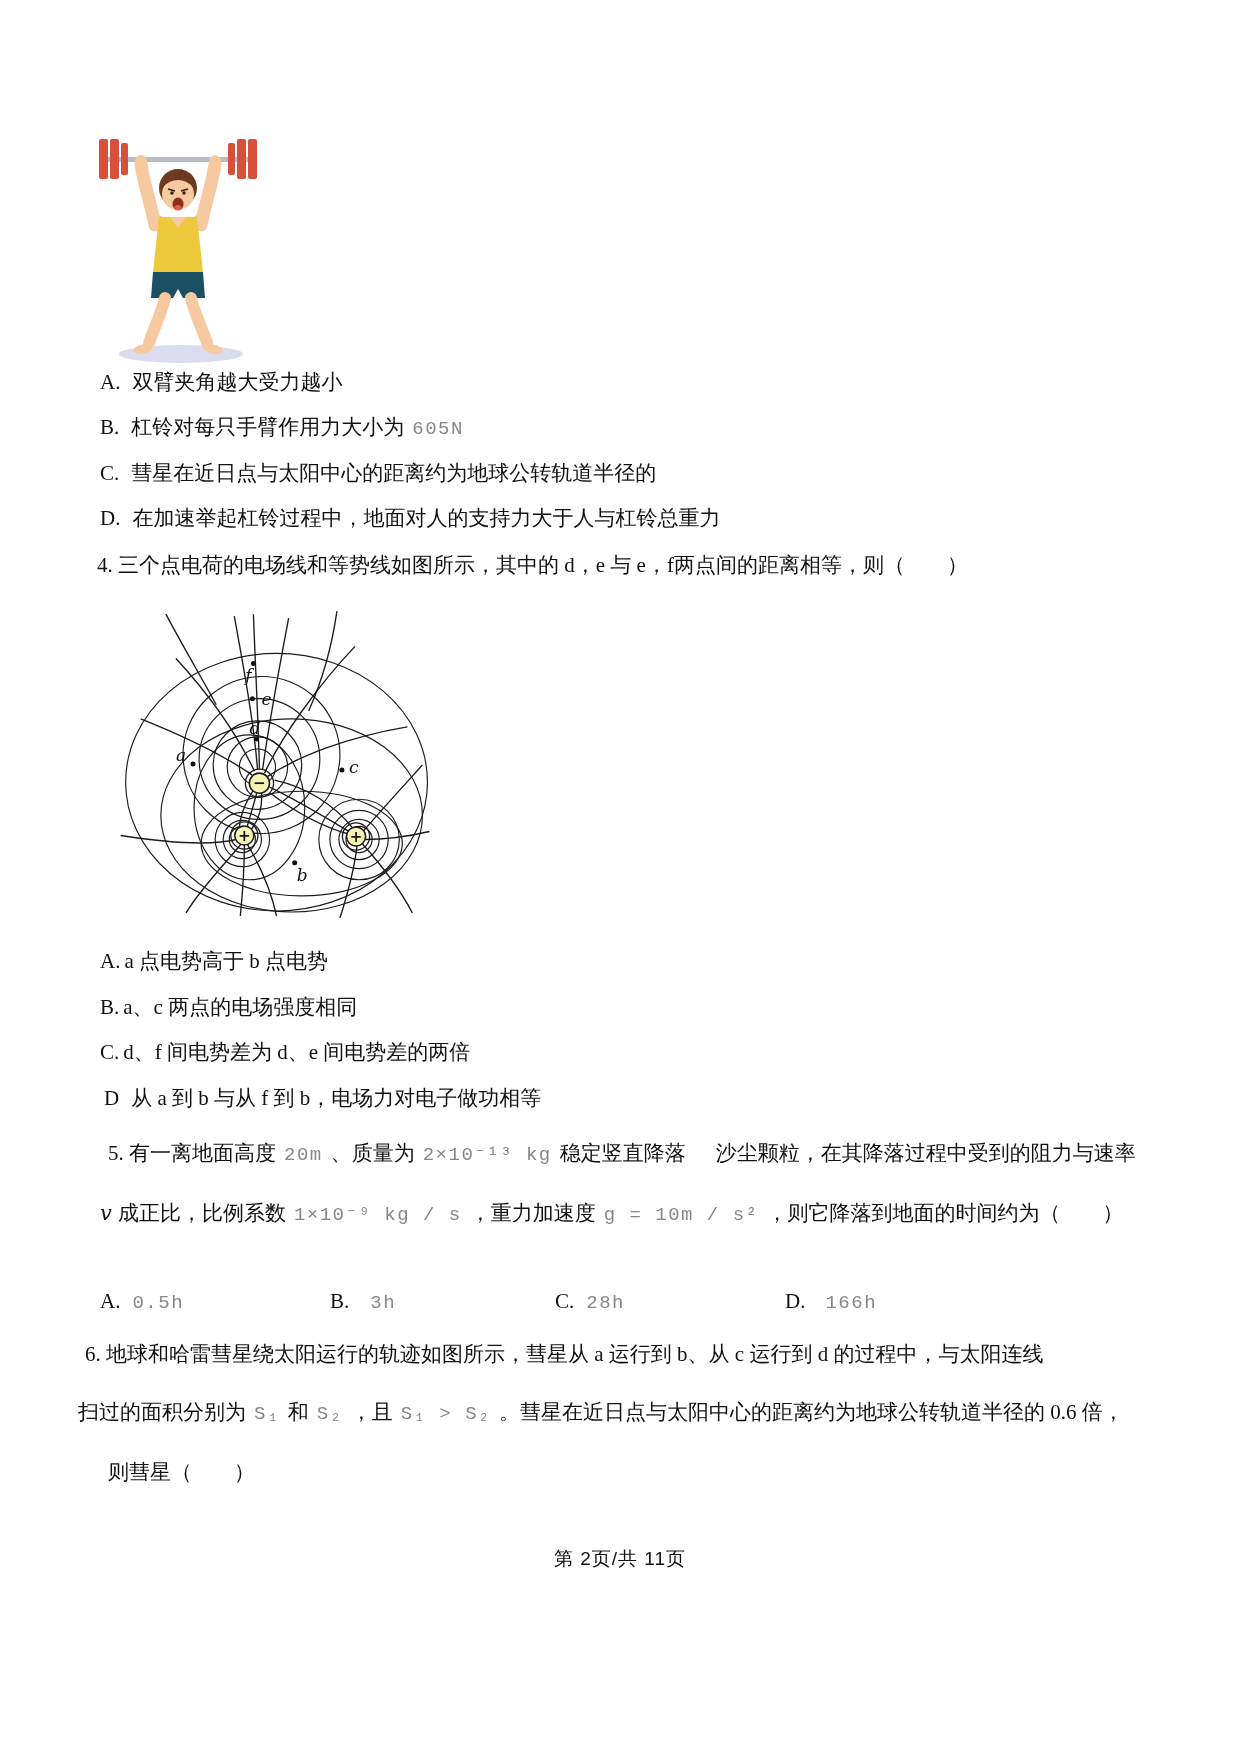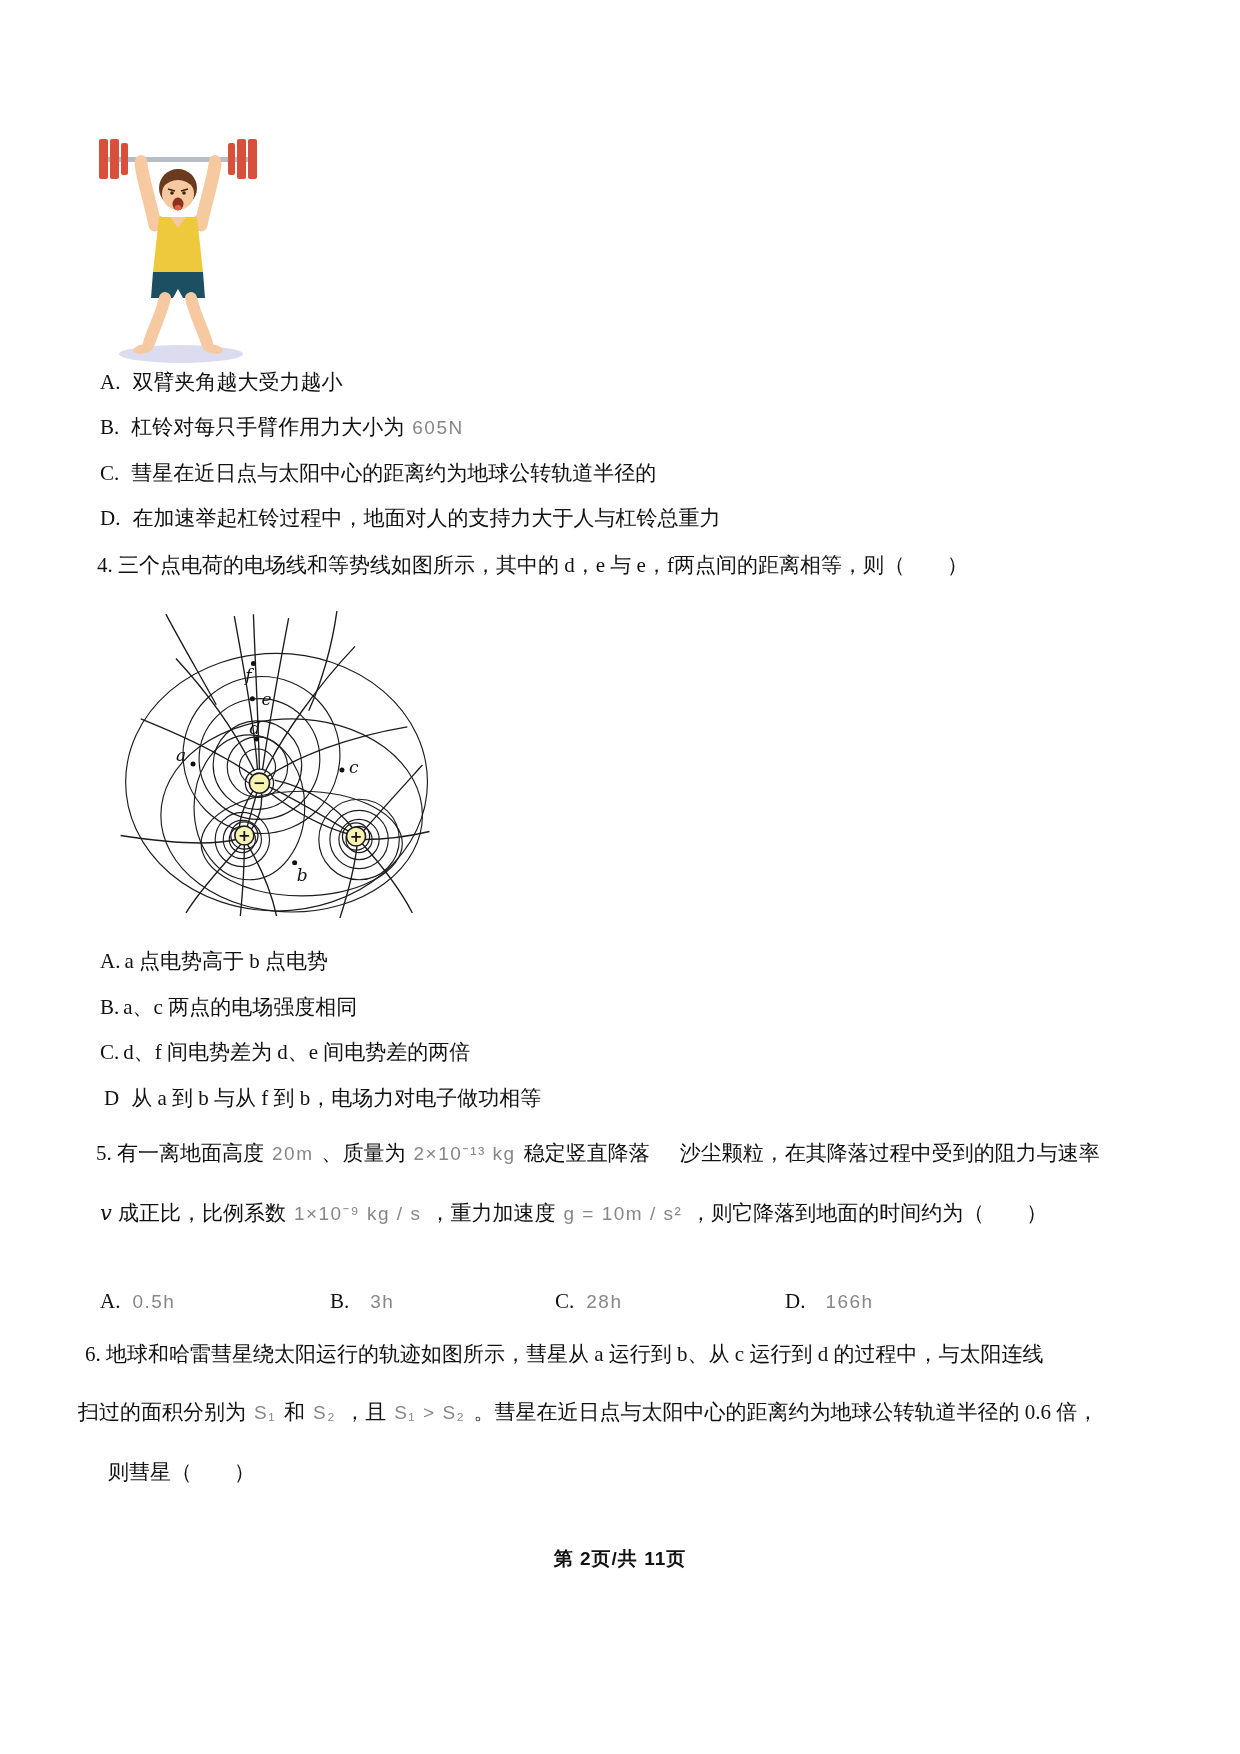--- a/index.html
+++ b/index.html
@@ -1,26 +1,26 @@
 <!DOCTYPE html>
 <html><head>
 <meta charset="utf-8">
 <style>
   html,body{margin:0;padding:0;background:#ffffff;}
   body{width:1240px;height:1754px;position:relative;
        font-family:"Liberation Serif","DejaVu Serif",serif;color:#111;}
   .line{position:absolute;white-space:nowrap;font-size:21px;line-height:1.35;}
   .opt-label{margin-right:12px;}
-  .formula{color:#878787;font-family:Liberation Sans, sans-serif;font-size:19px;
+  .formula{color:#878787;font-family:Liberation Mono, monospace;font-size:19px;
            margin:0 8px;letter-spacing:1.5px;}
   .vitalic{font-style:italic;font-family:"DejaVu Serif",serif;margin-right:6px;}
   .gap{display:inline-block;width:30px;}
   .footer{position:absolute;left:0;right:0;text-align:center;
           font-family:"Liberation Sans","DejaVu Sans",sans-serif;
-          font-weight:700;font-size:19px;letter-spacing:1px;}
+          font-weight:400;font-size:19px;letter-spacing:1px;}
   svg .eq{fill:none;stroke:#1c1c1c;stroke-width:1.15;}
   svg .fl{fill:none;stroke:#1c1c1c;stroke-width:1.35;}
   svg .ptlabel{font-family:"DejaVu Serif",serif;font-style:italic;
                font-size:17px;fill:#111;}
   svg .chglyph{font-family:"DejaVu Sans",sans-serif;font-size:15px;
                font-weight:700;fill:#111;}
 </style>
 </head>
 <body>
 
@@ -175,21 +175,21 @@
 <div class="line" style="left:100px;top:993px">
   <span class="opt-label" style="margin-right:4px">B.</span><span>a、c 两点的电场强度相同</span>
 </div>
 <div class="line" style="left:100px;top:1038px">
   <span class="opt-label" style="margin-right:4px">C.</span><span>d、f 间电势差为 d、e 间电势差的两倍</span>
 </div>
 <div class="line" style="left:104px;top:1084px">
   <span class="opt-label">D</span><span>从 a 到 b 与从 f 到 b，电场力对电子做功相等</span>
 </div>
 
-<div class="line" style="left:96px;top:1139px">
+<div class="line" style="left:108px;top:1139px">
   <span>5. 有一离地面高度</span><span class="formula">20m</span><span>、质量为</span><span class="formula">2×10⁻¹³ kg</span><span>稳定竖直降落</span><span class="gap"></span><span>沙尘颗粒，在其降落过程中受到的阻力与速率</span>
 </div>
 <div class="line" style="left:100px;top:1199px">
   <span class="vitalic">v</span><span>成正比，比例系数</span><span class="formula">1×10⁻⁹ kg / s</span><span>，重力加速度</span><span class="formula">g = 10m / s²</span><span>，则它降落到地面的时间约为（　　）</span>
 </div>
 <div>
   <div class="line" style="left:100px;top:1287px">
     <span class="opt-label">A.</span><span class="formula" style="margin:0">0.5h</span>
   </div>
   <div class="line" style="left:330px;top:1287px">

